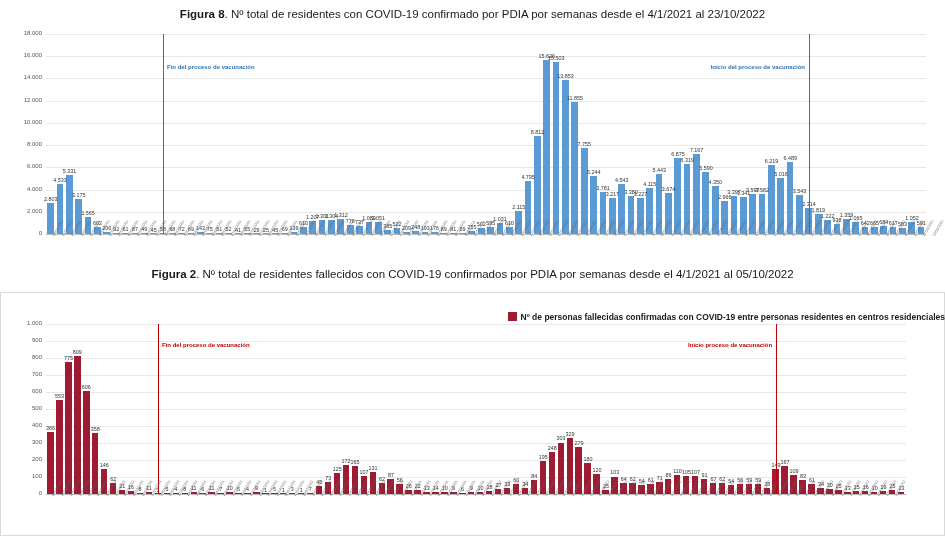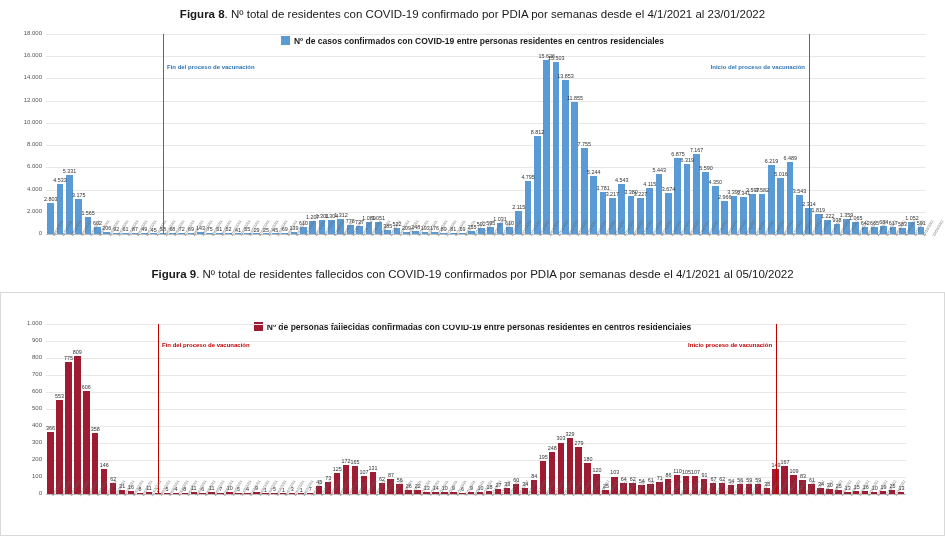--- a/index.html
+++ b/index.html
@@ -135,25 +135,22 @@
   }
 </style>
 </head>
 <body>
 
 <div class="page">
 
   <div id="figure1">
     <div class="title-row">
       <div class="fig-title">
-        <span class="strong">Figura 8</span><span>. Nº total de residentes con COVID-19 confirmado por PDIA por semanas desde el 4/1/2021 al 23/01/2022</span>
+        <span class="strong">Figura 8</span><span>. Nº total de residentes con COVID-19 confirmado por PDIA por semanas desde el 4/1/2021 al 23/10/2022</span>
       </div>
-    </div>
-    <div class="legend" style="top:28px;">
-      <span class="swatch" style="background:#5B9BD5;"></span><span>Nº de casos confirmados con COVID-19 entre personas residentes en centros residenciales</span>
     </div>
     <div class="plot" id="plot1" style="left:46px; top:26px; width:880px; height:200px;">
         <div class="axisline" style="width: 880px; top: 200px;"></div>
         <div class="axis-label" style="left: -42px; width: 38px; top: 196px;">0</div>
         <div class="gridline" style="width: 880px; top: 177.778px;"></div>
         <div class="axis-label" style="left: -42px; width: 38px; top: 173.778px;">2.000</div>
         <div class="gridline" style="width: 880px; top: 155.556px;"></div>
         <div class="axis-label" style="left: -42px; width: 38px; top: 151.556px;">4.000</div>
         <div class="gridline" style="width: 880px; top: 133.333px;"></div>
         <div class="axis-label" style="left: -42px; width: 38px; top: 129.333px;">6.000</div>
@@ -647,25 +644,25 @@
         <div class="xtick" style="left: 857.596px; top: 1px;">03/10/2022</div>
         <div class="xtick" style="left: 866.957px; top: 1px;">10/10/2022</div>
         <div class="xtick" style="left: 876.319px; top: 1px;">17/10/2022</div>
         <div class="xtick" style="left: 885.681px; top: 1px;">23/10/2022</div>
       </div>
   </div>
 
   <div id="figure2">
     <div class="title-row" style="position:absolute; left:0; top:0; width:945px;">
       <div class="fig-title">
-        <span class="strong">Figura 9</span><span>. Nº total de residentes fallecidos con COVID-19 confirmados por PDIA por semanas desde el 4/1/2021 al 05/10/2022</span>
+        <span class="strong">Figura 2</span><span>. Nº total de residentes fallecidos con COVID-19 confirmados por PDIA por semanas desde el 4/1/2021 al 05/10/2022</span>
       </div>
     </div>
     <div class="panel-box" style="left:0px; top:24px; width:945px; height:244px;"></div>
-    <div class="legend" style="top:54px;">
+    <div class="legend" style="top:44px;text-align:right;">
       <span class="swatch" style="background:#9E1B32;"></span><span>Nº de personas fallecidas confirmadas con COVID-19 entre personas residentes en centros residenciales</span>
     </div>
     <div class="plot" id="plot2" style="left:46px; top:56px; width:860px; height:170px;">
         <div class="axisline" style="width: 860px; top: 170px;"></div>
         <div class="axis-label" style="left: -42px; width: 38px; top: 166px;">0</div>
         <div class="gridline" style="width: 860px; top: 153px;"></div>
         <div class="axis-label" style="left: -42px; width: 38px; top: 149px;">100</div>
         <div class="gridline" style="width: 860px; top: 136px;"></div>
         <div class="axis-label" style="left: -42px; width: 38px; top: 132px;">200</div>
         <div class="gridline" style="width: 860px; top: 119px;"></div>

